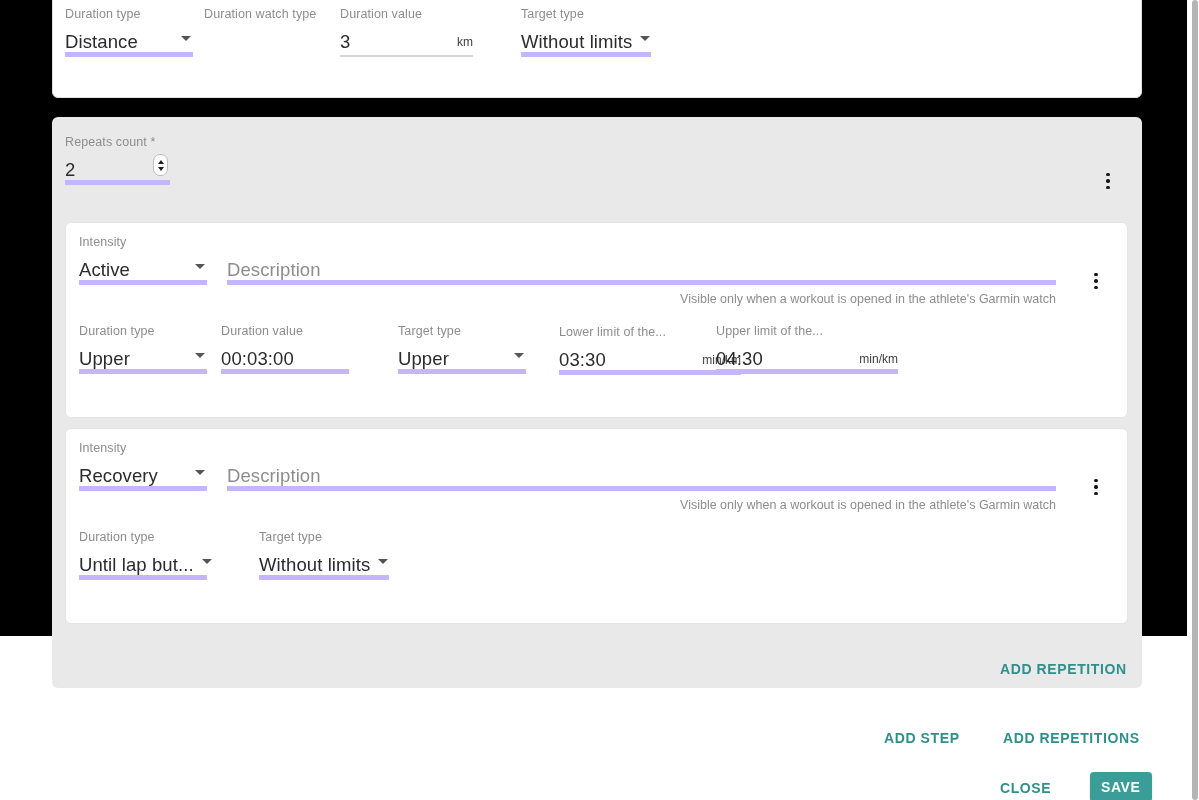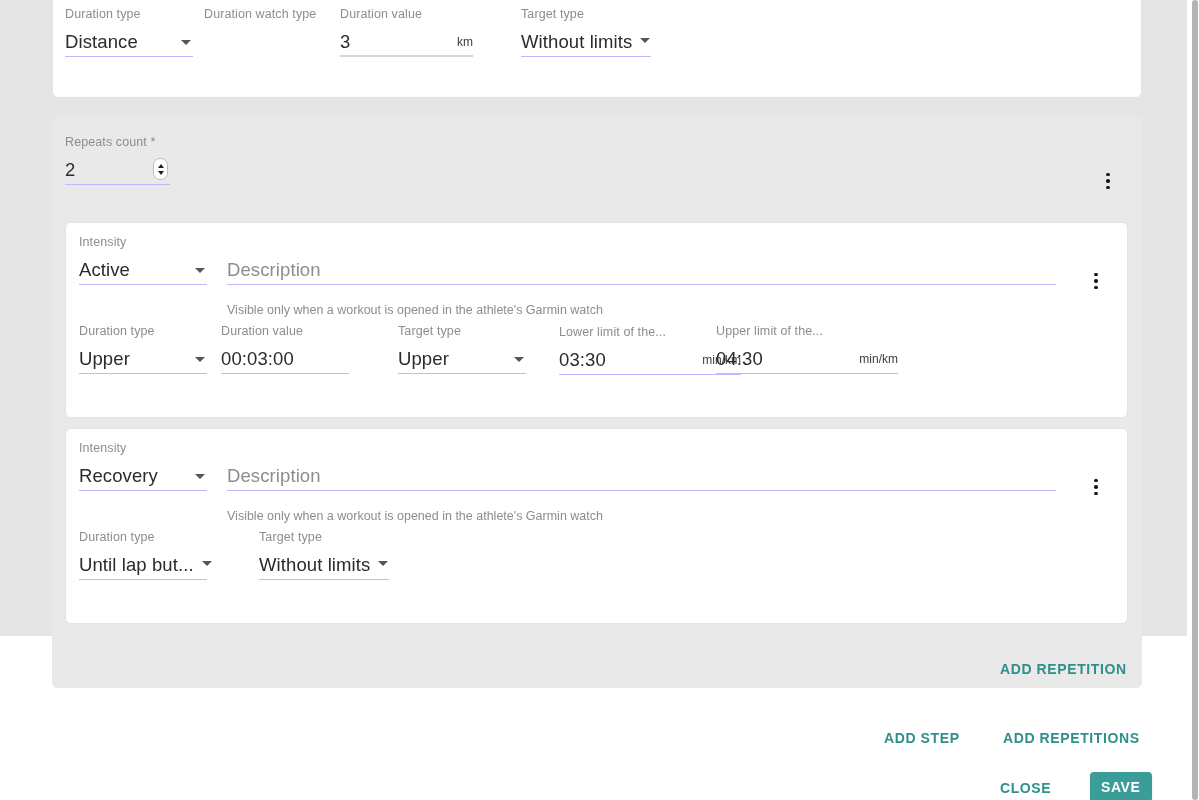--- a/index.html
+++ b/index.html
@@ -8,21 +8,21 @@
     width: 1199px; height: 800px;
     background: #ffffff;
     font-family: "Liberation Sans", sans-serif;
     overflow: hidden;
   }
 
   .page {
     position: relative;
     width: 1199px;
     height: 636px;
-    background: #e5e5e5;
+    background: #000000;
   }
 
   
   .scrollbar-track {
     position: absolute;
     top: 0; right: 0;
     width: 12px; height: 800px;
     background: #ffffff;
   }
   .scrollbar-thumb {
@@ -41,21 +41,21 @@
     font-size: 12.5px;
     color: #8d8d8d;
     line-height: 14px;
     white-space: nowrap;
     letter-spacing: .1px;
   }
   .field-row {
     position: relative;
     display: flex;
     align-items: baseline;
-    border-bottom: 1px solid #c4b5fd;
+    border-bottom: 5px solid #c4b5fd;
     height: 30px;
     margin-top: 6px;
   }
   .field-row.light { border-bottom: 2px solid #d5d5d5; }
   .field-value {
     font-size: 18.5px;
     color: #2b2b2b;
     line-height: 30px;
     white-space: nowrap;
     letter-spacing: .1px;
@@ -79,22 +79,23 @@
   }
   .caret.inline {
     position: static;
     margin-left: 8px;
     align-self: center;
     margin-bottom: 2px;
   }
   .helper {
     font-size: 12.5px;
     color: #8d8d8d;
-    margin-top: 18px;
-    white-space: nowrap;
+    margin-top: 7px;
+    white-space: nowrap;
+    text-align: right;
   }
 
   
   .stepper {
     position: absolute;
     right: 2px;
     bottom: 4px;
     width: 15px; height: 22px;
     border: 1px solid #bdbdbd;
     border-radius: 7px;

